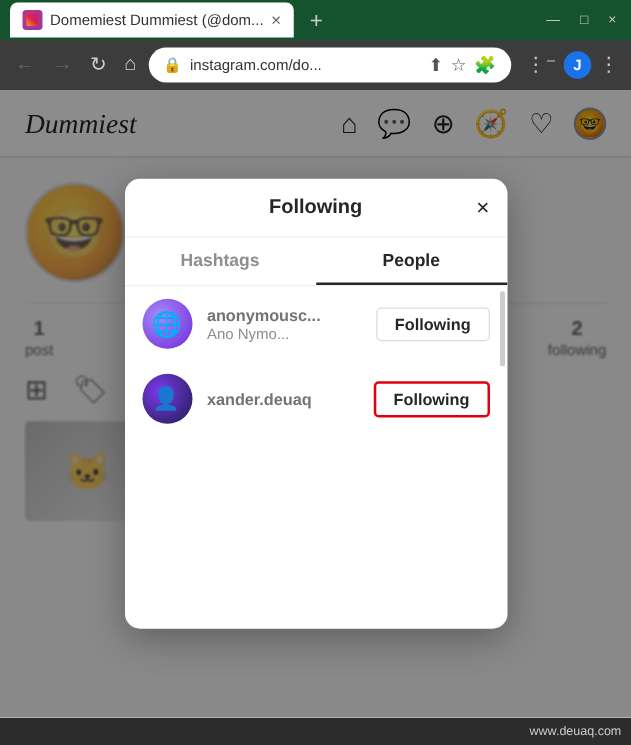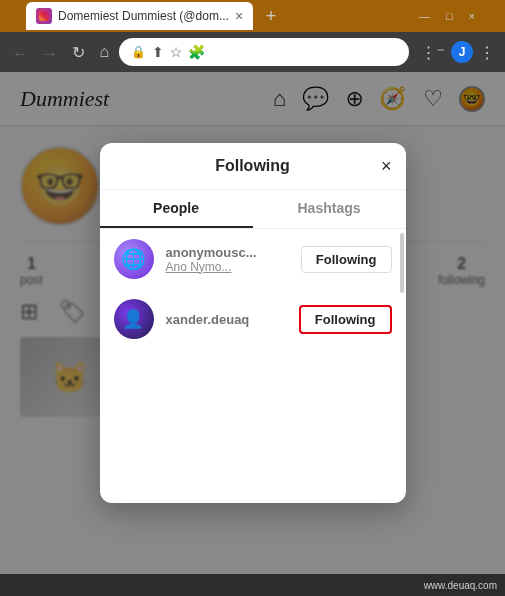--- a/index.html
+++ b/index.html
@@ -6,25 +6,25 @@
     body {
       width: 505px;
       height: 596px;
       overflow: hidden;
       font-family: -apple-system, BlinkMacSystemFont, 'Segoe UI', Arial, sans-serif;
       background: #fff;
     }
 
     
     .title-bar {
-      background: #a16207;
+      background: #14532d;
       height: 32px;
       display: flex;
       align-items: center;
-      padding: 0 26px;
+      padding: 0 8px;
       gap: 4px;
     }
     .tab-favicon {
       width: 16px;
       height: 16px;
       background: radial-gradient(circle at 40% 40%, #e1306c, #833ab4);
       border-radius: 3px;
       display: flex;
       align-items: center;
       justify-content: center;
@@ -243,21 +243,21 @@
       font-size: 20px;
     }
     .follow-avatar.globe {
       background: radial-gradient(circle at 35% 35%, #a78bfa, #6d28d9);
     }
     .follow-avatar.dark {
       background: radial-gradient(circle at 35% 35%, #7c3aed, #1e1b4b);
     }
     .follow-info { flex: 1; }
     .follow-username { font-size: 13px; font-weight: 600; color: #737373; }
-    .follow-name { font-size: 12px; color: #8e8e8e; text-decoration: underline; }
+    .follow-name { font-size: 12px; color: #8e8e8e; }
     .follow-btn {
       border: 1px solid #dbdbdb;
       border-radius: 4px;
       padding: 5px 14px;
       font-size: 13px;
       font-weight: 600;
       color: #262626;
       background: #fff;
       cursor: pointer;
       white-space: nowrap;
@@ -321,20 +321,21 @@
   </div>
 </div>
 
 <div class="address-bar">
   <span class="nav-btn disabled">←</span>
   <span class="nav-btn disabled">→</span>
   <span class="nav-btn">↻</span>
   <span class="nav-btn">⌂</span>
   <div class="address-input">
     <span class="lock-icon">🔒</span>
+    <span class="address-text">instagram.com/do...</span>
     <div class="address-icons">
       <span class="addr-icon">⬆</span>
       <span class="addr-icon">☆</span>
       <span class="addr-icon">🧩</span>
     </div>
   </div>
   <div class="toolbar-icons">
     <span class="toolbar-icon">⋮⁻</span>
     <div class="profile-icon">J</div>
     <span class="toolbar-icon">⋮</span>
@@ -385,25 +386,25 @@
 
   <div class="overlay">
     <div class="modal">
 
       <div class="modal-header">
         <span class="modal-title">Following</span>
         <span class="modal-close">×</span>
       </div>
 
       <div class="modal-tabs">
+        <div class="modal-tab">
+          <span>Hashtags</span>
+        </div>
         <div class="modal-tab active">
           <span>People</span>
-        </div>
-        <div class="modal-tab">
-          <span>Hashtags</span>
         </div>
       </div>
 
       <div class="modal-body">
 
         <div class="follow-item">
           <div class="follow-avatar globe">🌐</div>
           <div class="follow-info">
             <div class="follow-username">anonymousc...</div>
             <div class="follow-name">Ano Nymo...</div>

